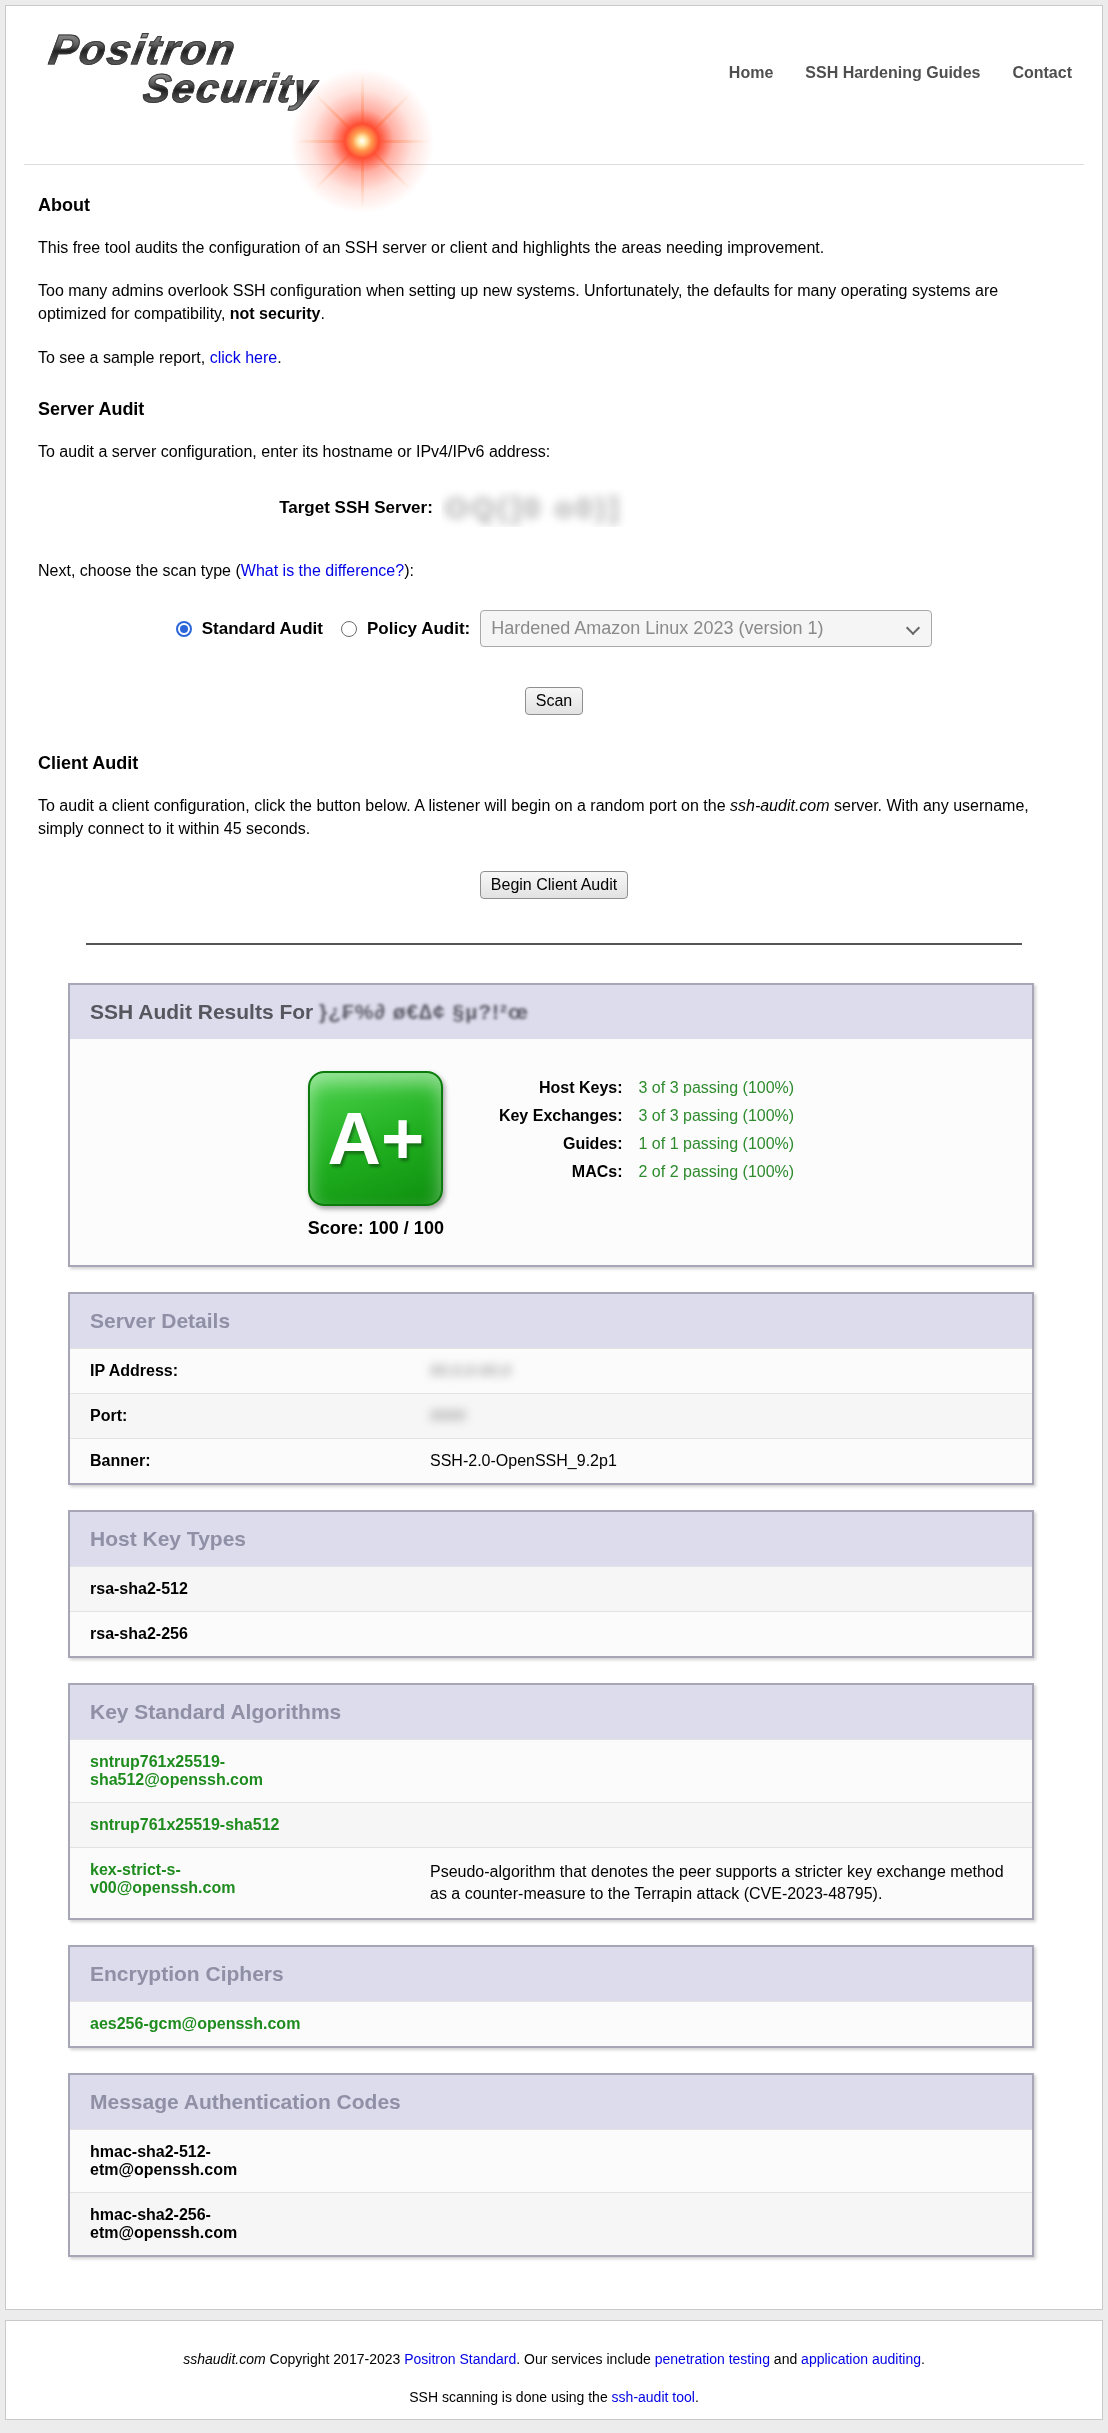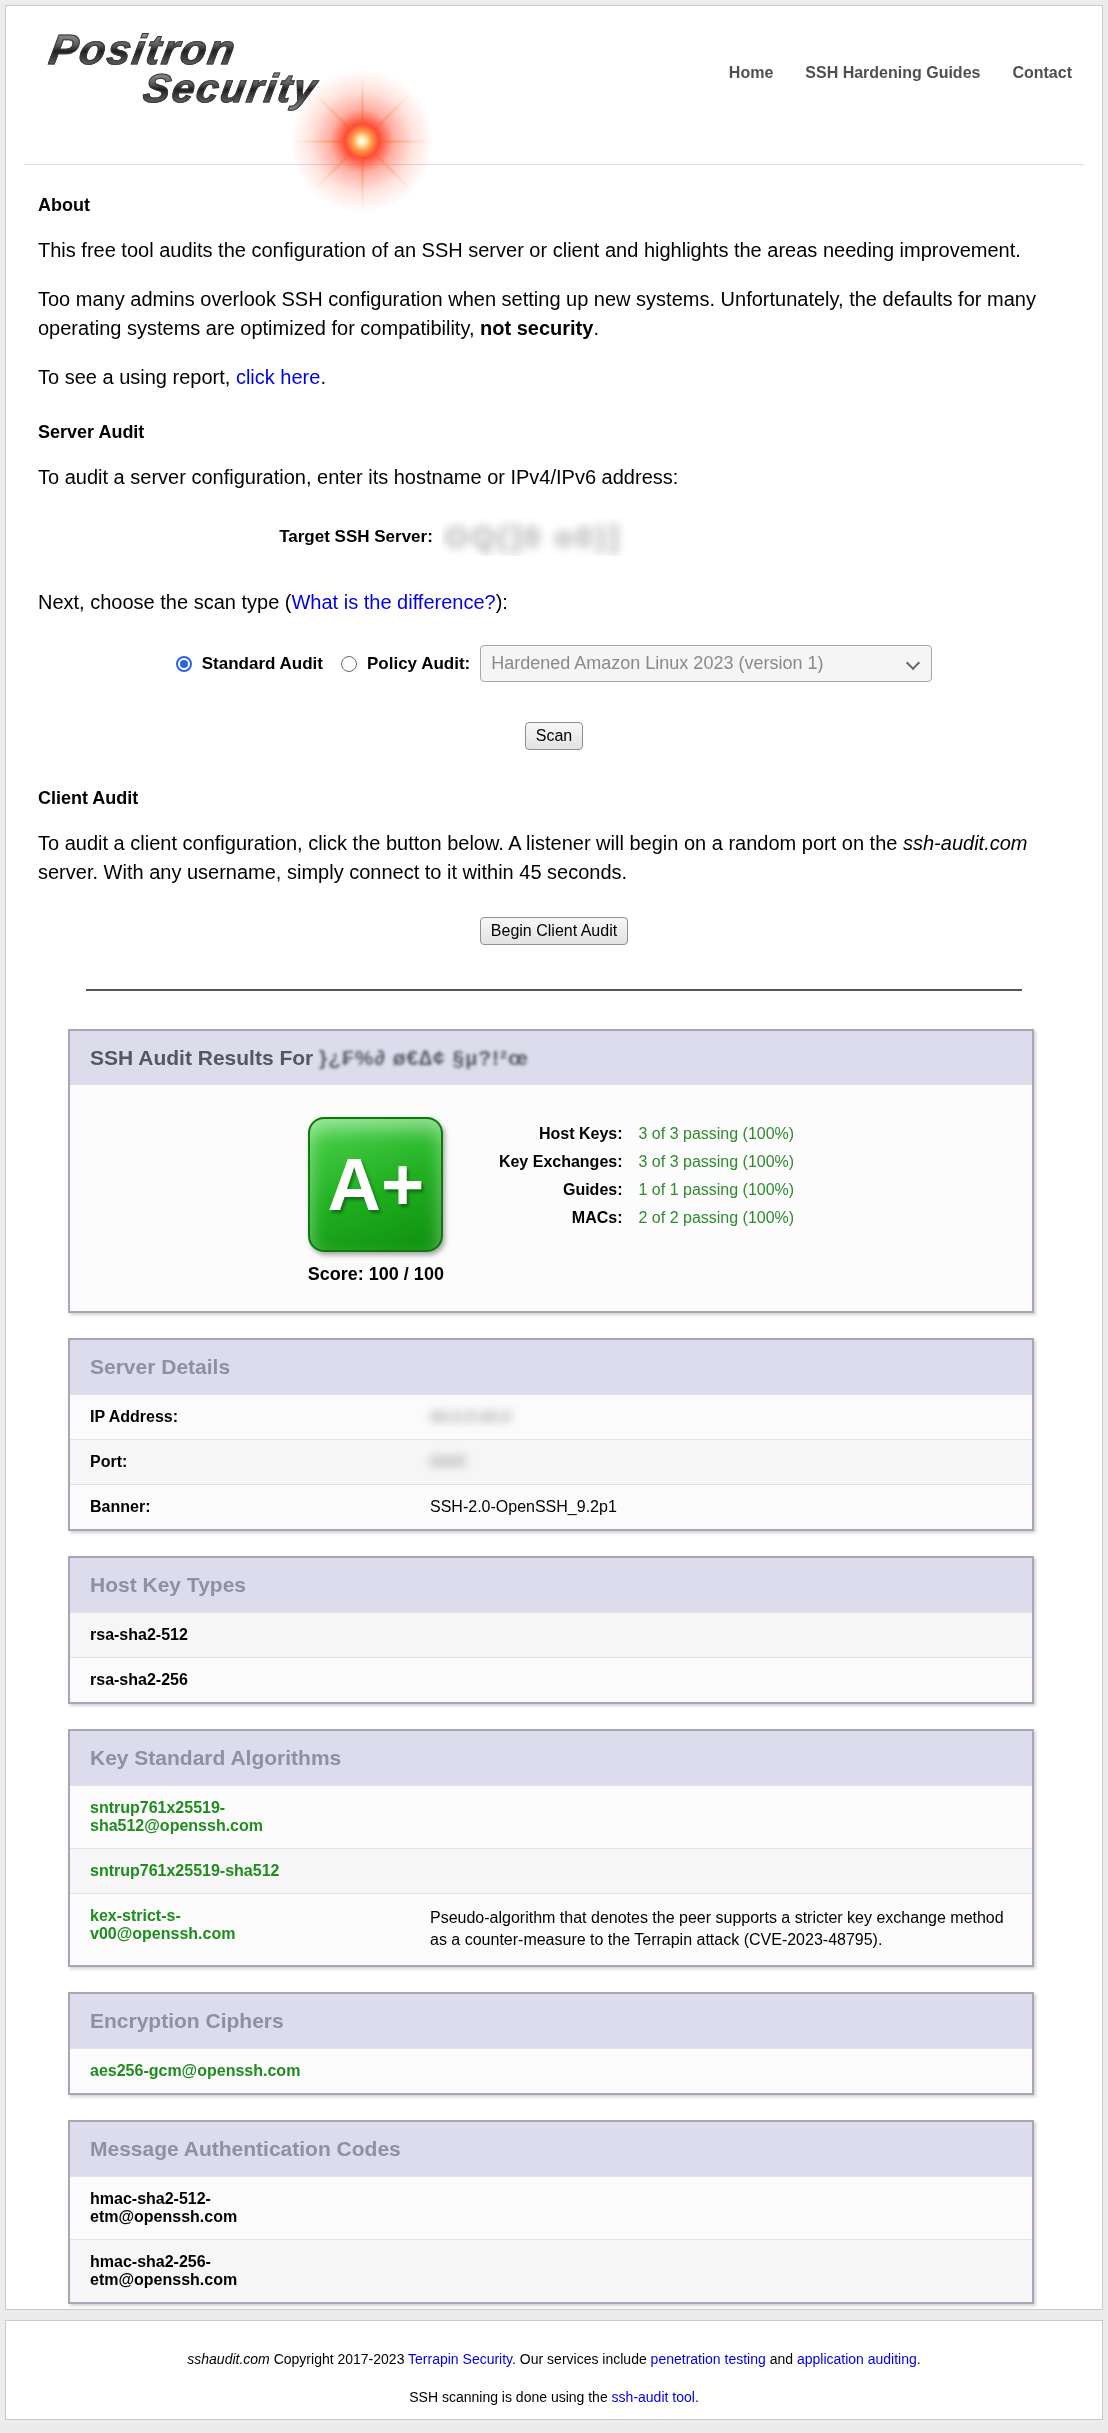--- a/index.html
+++ b/index.html
@@ -38,21 +38,21 @@
   .ray.r2 { transform:rotate(90deg); }
   .ray.r3 { transform:rotate(45deg); }
   .ray.r4 { transform:rotate(-45deg); }
   nav { position:absolute; right:30px; top:58px; display:flex; gap:32px; }
   nav a { font-size:16px; font-weight:700; color:#4f4f4f; text-decoration:none; cursor:pointer; }
   .header-divider { border:none; border-top:1px solid #dcdcdc; margin:8px 18px 0 18px; }
 
   
   main { padding:0 32px; }
   h2 { font-size:18px; margin:30px 0 0 0; }
-  p  { font-size:20px; line-height:1.45; margin:20px 0 0 0; }
+  p  { font-size:16px; line-height:1.45; margin:20px 0 0 0; }
   a.link { color:#0000e6; text-decoration:none; cursor:pointer; }
   .it { font-style:italic; }
 
   
   .target-row { display:flex; justify-content:center; align-items:center; gap:8px; margin-top:26px; }
   .target-label { font-size:17px; font-weight:700; }
   .redacted-input {
     width:388px; height:38px; background:#fff; overflow:hidden;
     display:flex; align-items:center; padding-left:4px;
   }
@@ -134,21 +134,21 @@
       <a>Contact</a>
     </nav>
   </header>
   <hr class="header-divider">
 
   <main>
 
     <h2>About</h2>
     <p>This free tool audits the configuration of an SSH server or client and highlights the areas needing improvement.</p>
     <p><span>Too many admins overlook SSH configuration when setting up new systems. Unfortunately, the defaults for many operating systems are optimized for compatibility, </span><b>not security</b><span>.</span></p>
-    <p><span>To see a using report, </span><a class="link">click here</a><span>.</span></p>
+    <p><span>To see a sample report, </span><a class="link">click here</a><span>.</span></p>
 
     <h2>Server Audit</h2>
     <p>To audit a server configuration, enter its hostname or IPv4/IPv6 address:</p>
     <div class="target-row">
       <span class="target-label">Target SSH Server:</span>
       <div class="redacted-input">
         <span class="blur-big">OQ(]0 o0)]</span>
       </div>
     </div>
     <p style="margin-top:32px;"><span>Next, choose the scan type (</span><a class="link">What is the difference?</a><span>):</span></p>
@@ -251,18 +251,18 @@
       </div>
       <div class="tbl-row alt">
         <span class="algo-name">hmac-sha2-256-etm@openssh.com</span>
       </div>
     </div>
   </main>
 </div>
 
 <div class="panel footer-panel">
   <p>
-    <span class="it">sshaudit.com</span><span> Copyright 2017-2023 </span><a class="link">Terrapin Security</a><span>. Our services include </span><a class="link">penetration testing</a><span> and </span><a class="link">application auditing</a><span>.</span>
+    <span class="it">sshaudit.com</span><span> Copyright 2017-2023 </span><a class="link">Positron Standard</a><span>. Our services include </span><a class="link">penetration testing</a><span> and </span><a class="link">application auditing</a><span>.</span>
   </p>
   <p>
     <span>SSH scanning is done using the </span><a class="link">ssh-audit tool</a><span>.</span>
   </p>
 </div>
 
 </body></html>

